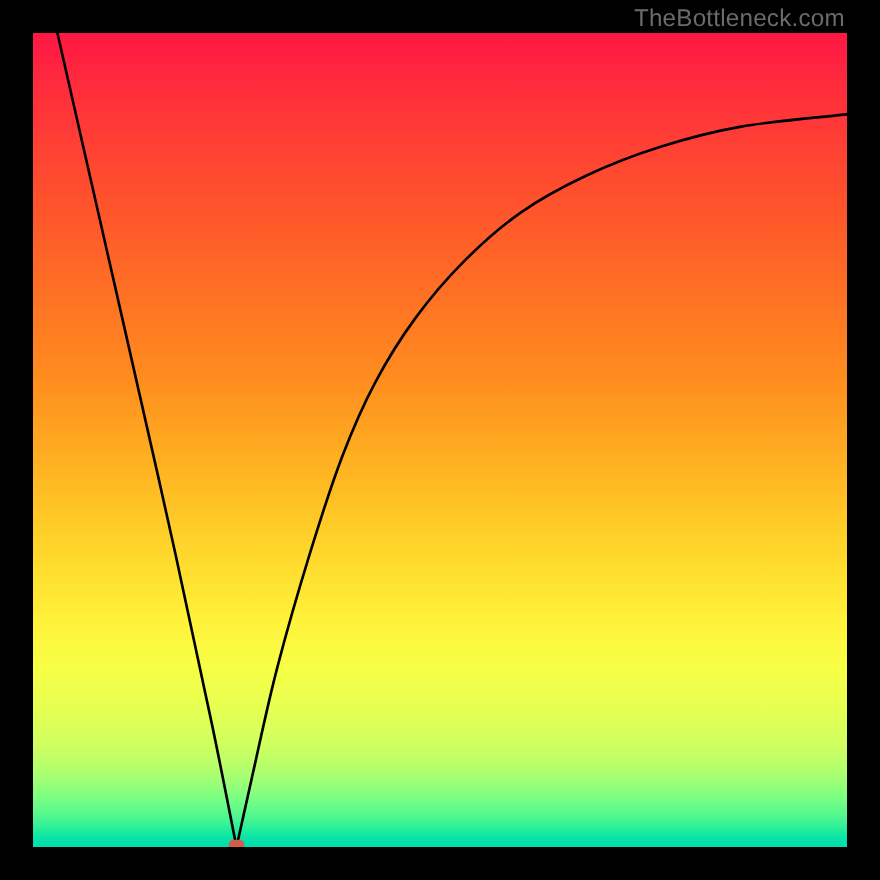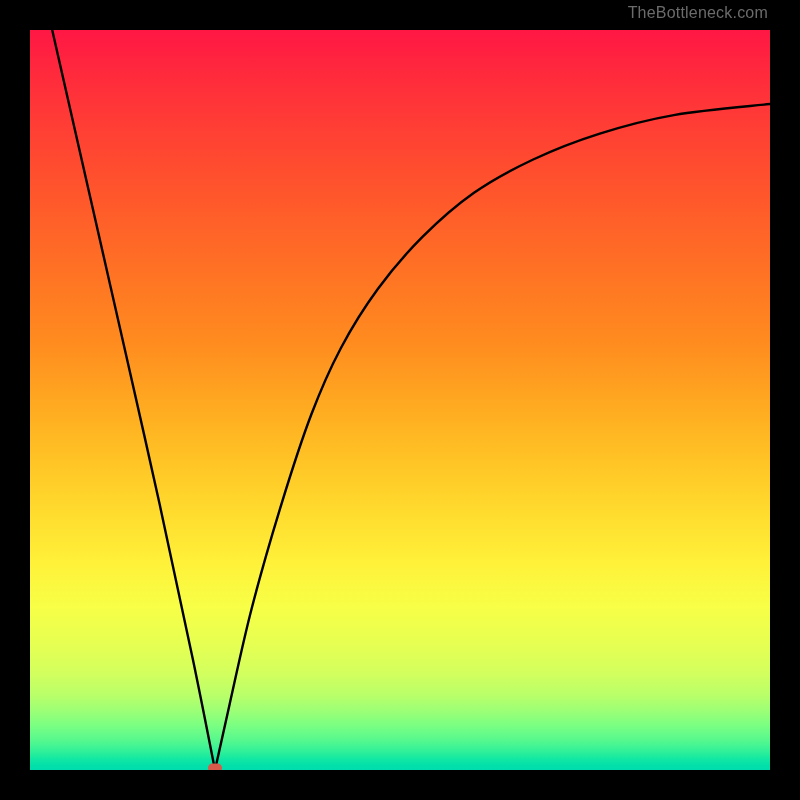--- a/index.html
+++ b/index.html
@@ -56,21 +56,21 @@
       #12e8a3 98.5%,
       #04e0a9 99.3%,
       #00dcae 100%
     );
   }
   .watermark {
     position: absolute;
     top: 4px;
     right: 32px;
     color: #6b6b6b;
-    font-size: 16px;
+    font-size: 22px;
     font-weight: 500;
     letter-spacing: 0.2px;
     user-select: none;
   }
   svg.curve {
     position: absolute;
     inset: 0;
     width: 100%;
     height: 100%;
   }

